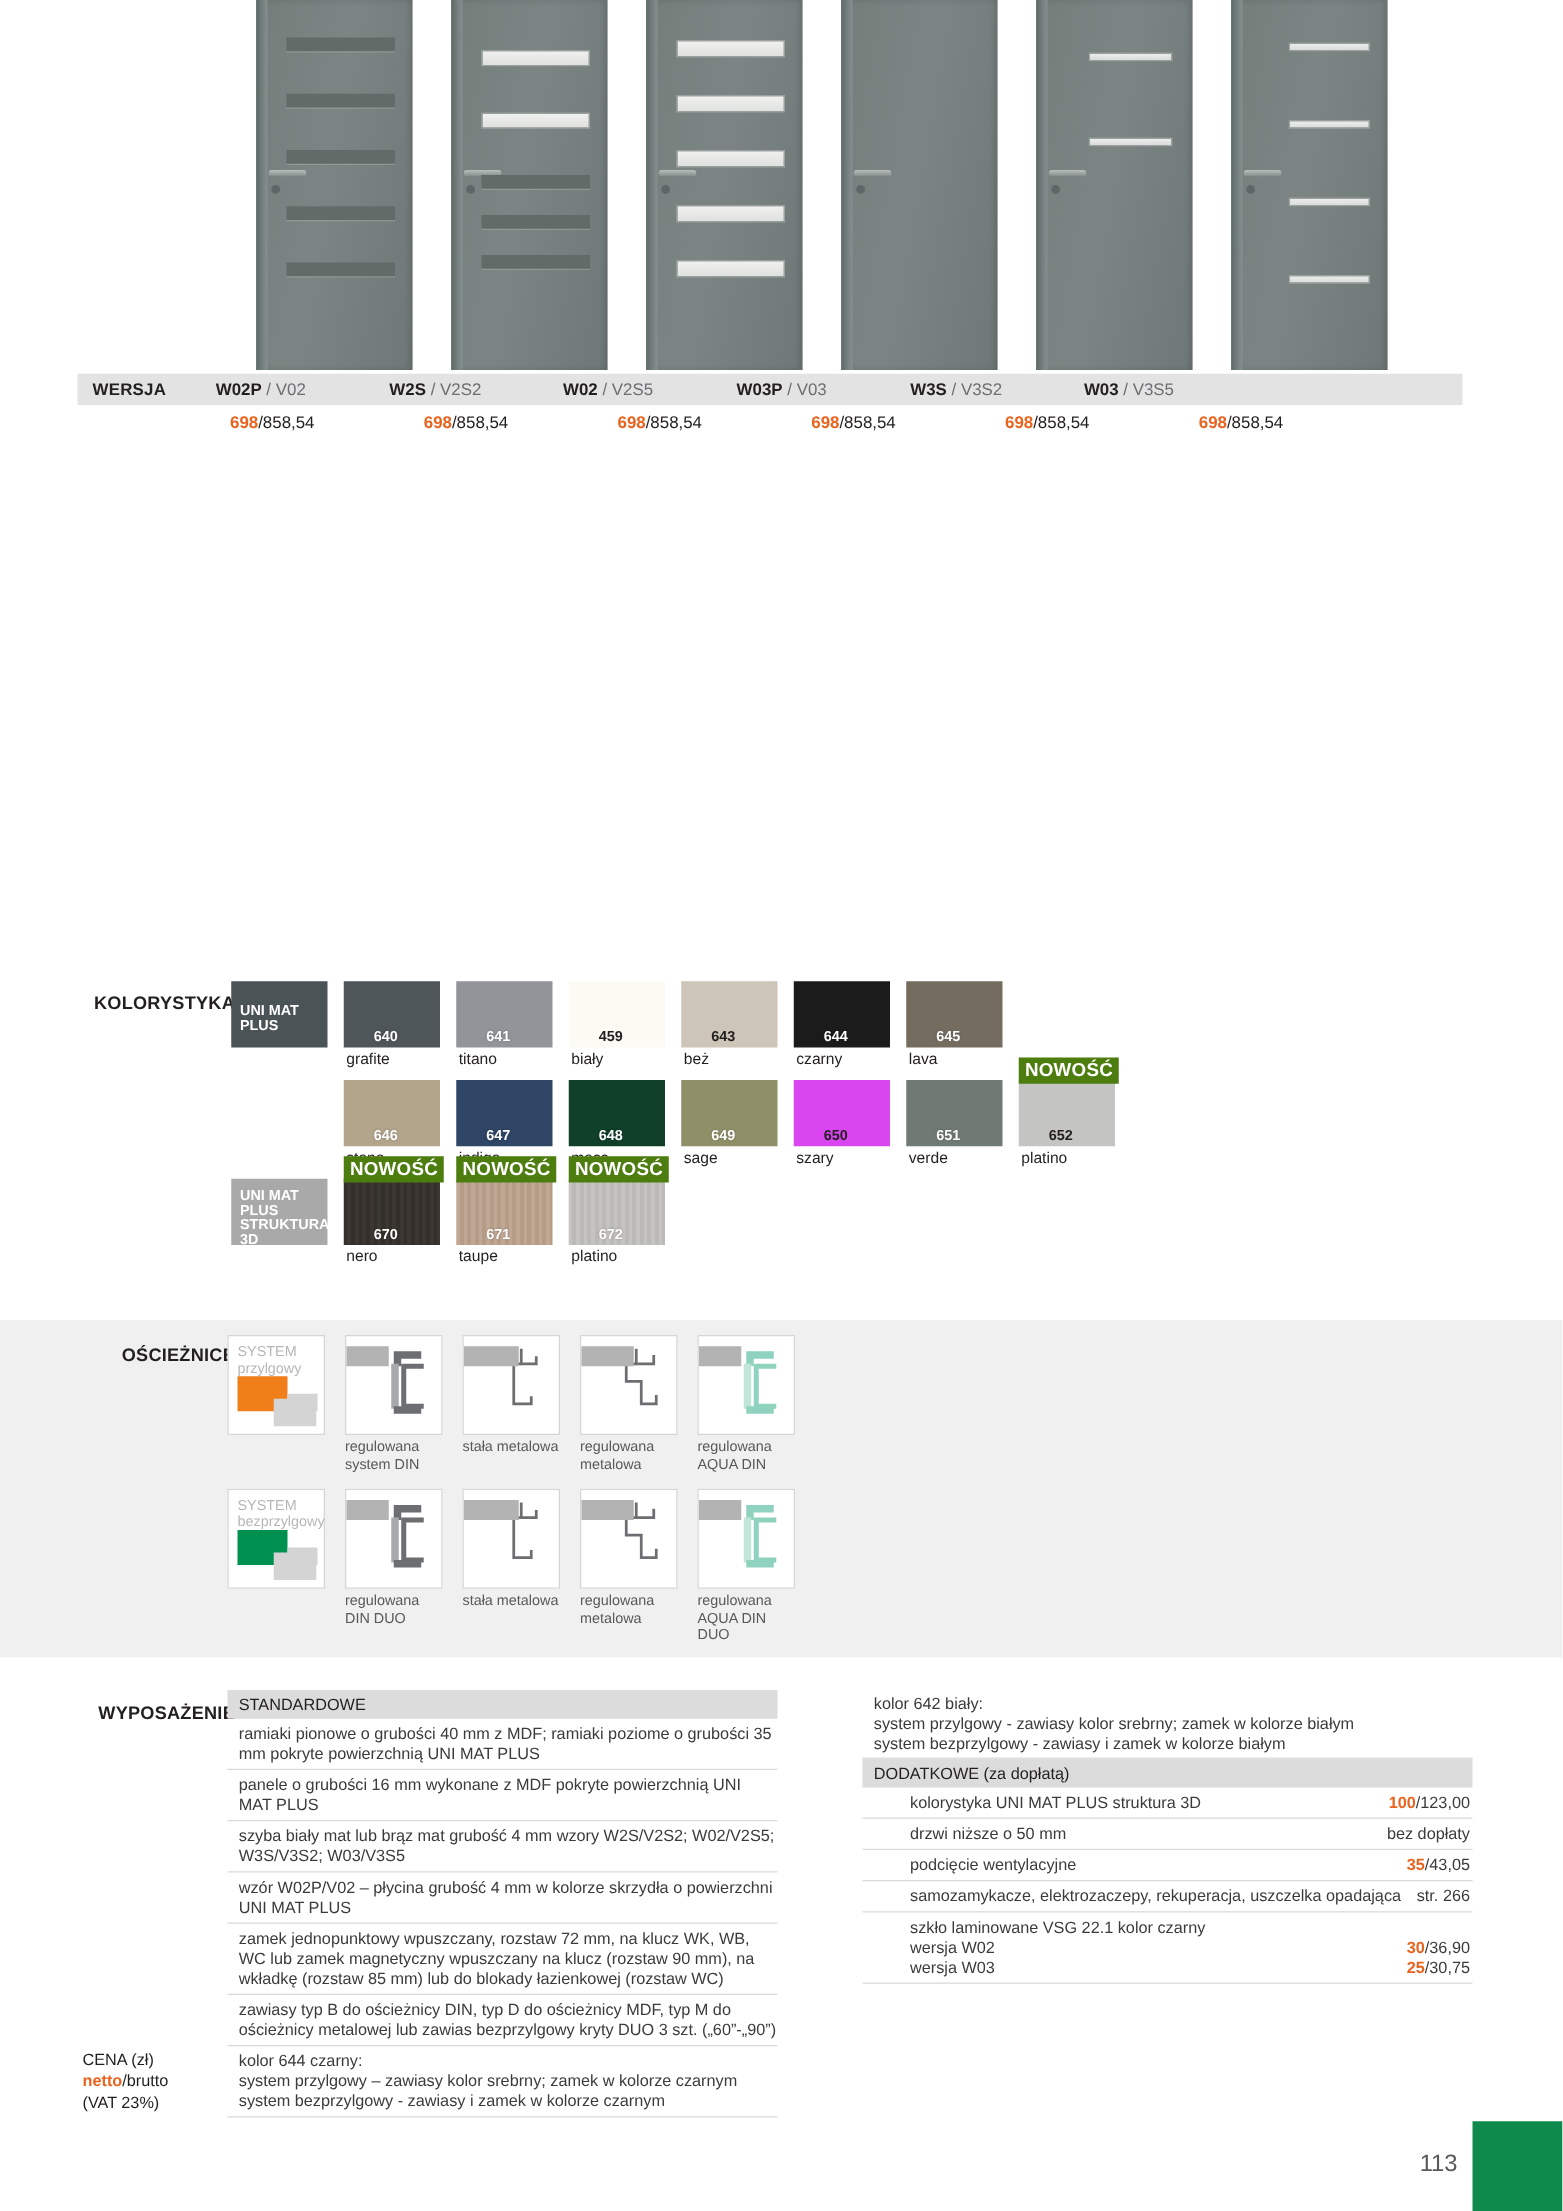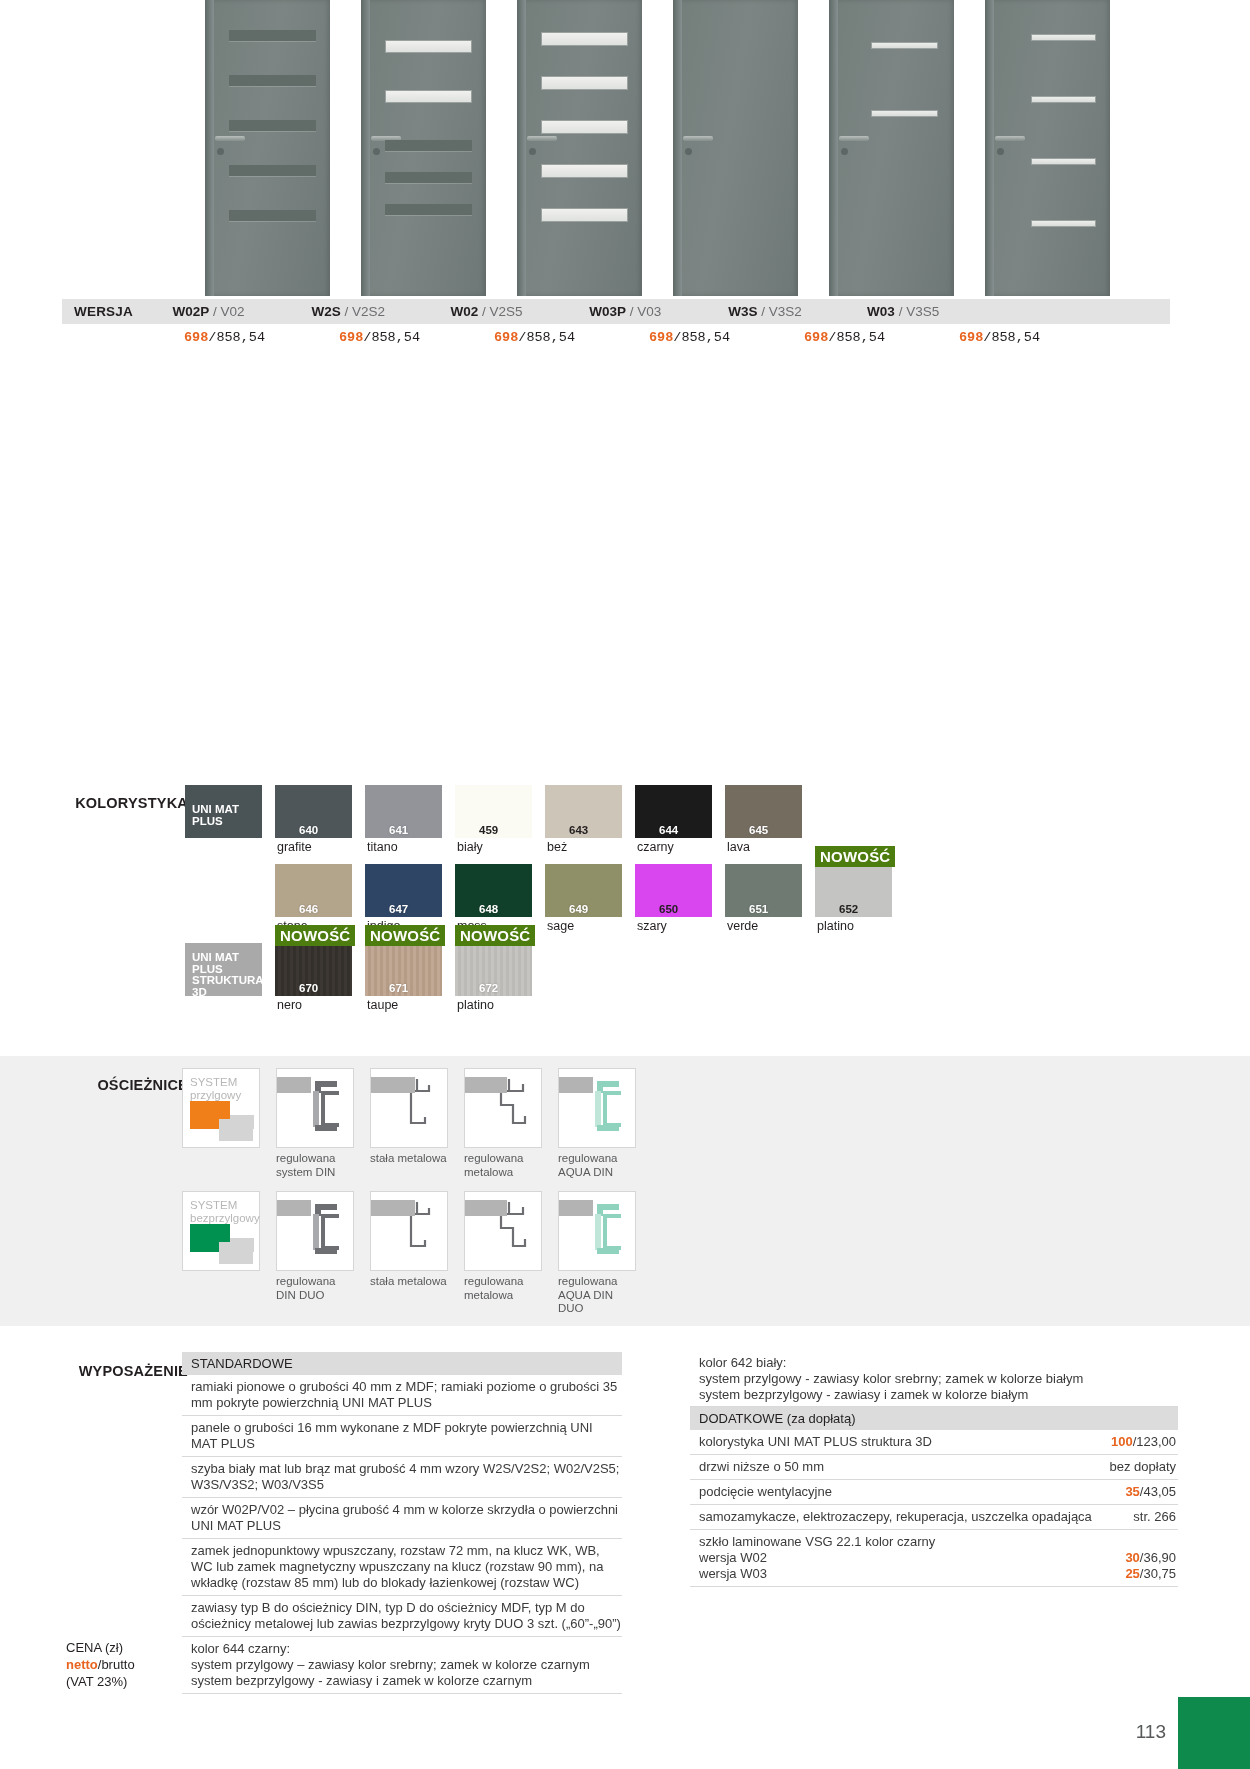--- a/index.html
+++ b/index.html
@@ -71,21 +71,21 @@
   }
   .version-item { width: 155px; font-size: 13.5px; }
   .version-item .code { font-weight: bold; }
   .version-item .alt { color: #6d6e71; }
   .price-row {
     position: absolute; left: 62px; top: 326px;
     width: 1108px; height: 22px;
     display: flex; align-items: center;
   }
   .price-spacer { width: 122px; }
-  .price-item { width: 155px; font-size: 13.5px; font-family: Liberation Mono, monospace; }
+  .price-item { width: 155px; font-size: 13.5px; }
   .price-item .net { color: #e8641f; font-weight: bold; }
   .price-item .gross { color: #231f20; }
 
   
   .section-title {
     position: absolute;
     font-weight: bold; font-size: 14.5px; letter-spacing: .2px;
     color: #231f20; text-align: right;
   }
   #kolorystyka-title { left: 20px; top: 795px; width: 168px; }
@@ -182,21 +182,21 @@
   .eq-plain {
     font-size: 13px; line-height: 1.23; color: #3b3b3b;
     padding: 3px 0 3px 9px; border-bottom: 1px solid #d9d9d9;
   }
   .eq-pricerow {
     display: flex; justify-content: space-between; align-items: flex-end;
     border-bottom: 1px solid #d9d9d9;
     font-size: 13px; line-height: 1.23; color: #3b3b3b;
     padding: 4px 2px 4px 9px;
   }
-  .eq-pricerow .lbl { flex: 1 1 auto; }
+  .eq-pricerow .lbl { flex: 1 1 auto; margin-left: 29px; }
   .eq-pricerow .val { flex: 0 0 auto; text-align: right; white-space: nowrap; }
   .val .net { color: #e8641f; font-weight: bold; }
   .cena-block {
     position: absolute; left: 20px; top: 1640px; width: 160px;
     text-align: left; font-size: 13px; line-height: 1.3; color: #231f20;
     padding-left: 46px;
   }
   .cena-block .netto { color: #e8641f; font-weight: bold; }
 
   

